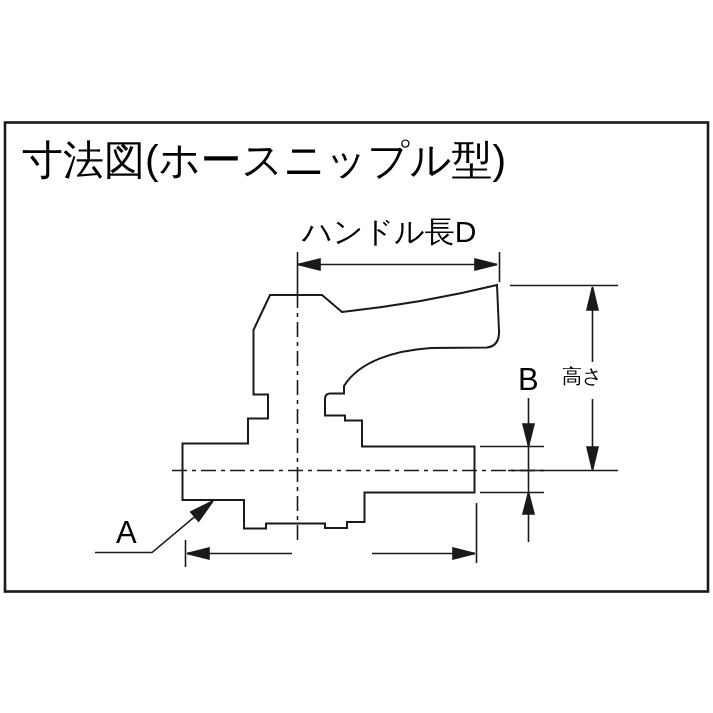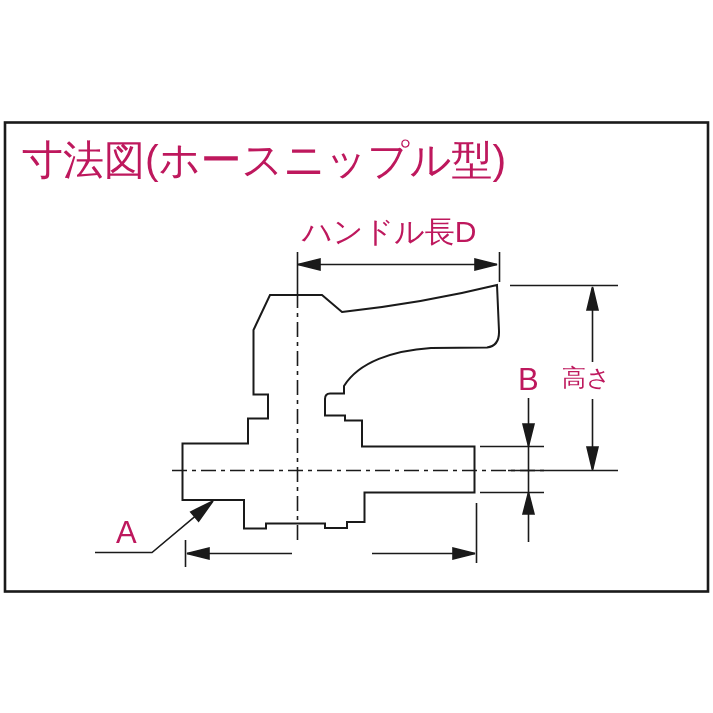--- a/index.html
+++ b/index.html
@@ -1,24 +1,24 @@
 <!DOCTYPE html>
 <html><head>
 <meta charset="utf-8">
 <style>
   html,body{margin:0;padding:0;background:#ffffff;}
   body{width:713px;height:713px;position:relative;overflow:hidden;
        font-family:"Liberation Sans","DejaVu Sans",sans-serif;color:#1a1a1a;}
   #stage{position:absolute;left:0;top:0;width:713px;height:713px;}
   svg{position:absolute;left:0;top:0;}
-  .lbl{position:absolute;white-space:nowrap;line-height:1;color:#be185d;}
+  .lbl{position:absolute;white-space:nowrap;line-height:1;color:#000000;}
   .title{left:22px;top:140px;font-size:41px;letter-spacing:0px;}
   .handle-length{left:302px;top:217px;width:172px;font-size:30px;text-align:right;}
   .b-label{left:518px;top:364px;font-size:31px;}
-  .height-label{left:562px;top:366px;font-size:24px;}
+  .height-label{left:562px;top:366px;font-size:20px;}
   .a-label{left:116px;top:517px;font-size:31px;}
   .total-length{left:296px;top:541px;font-size:34px;}
 </style>
 </head>
 <body>
 
 <div id="stage">
 
   <svg width="713" height="713" viewBox="0 0 713 713">
     <g fill="none" stroke="#1a1a1a">

